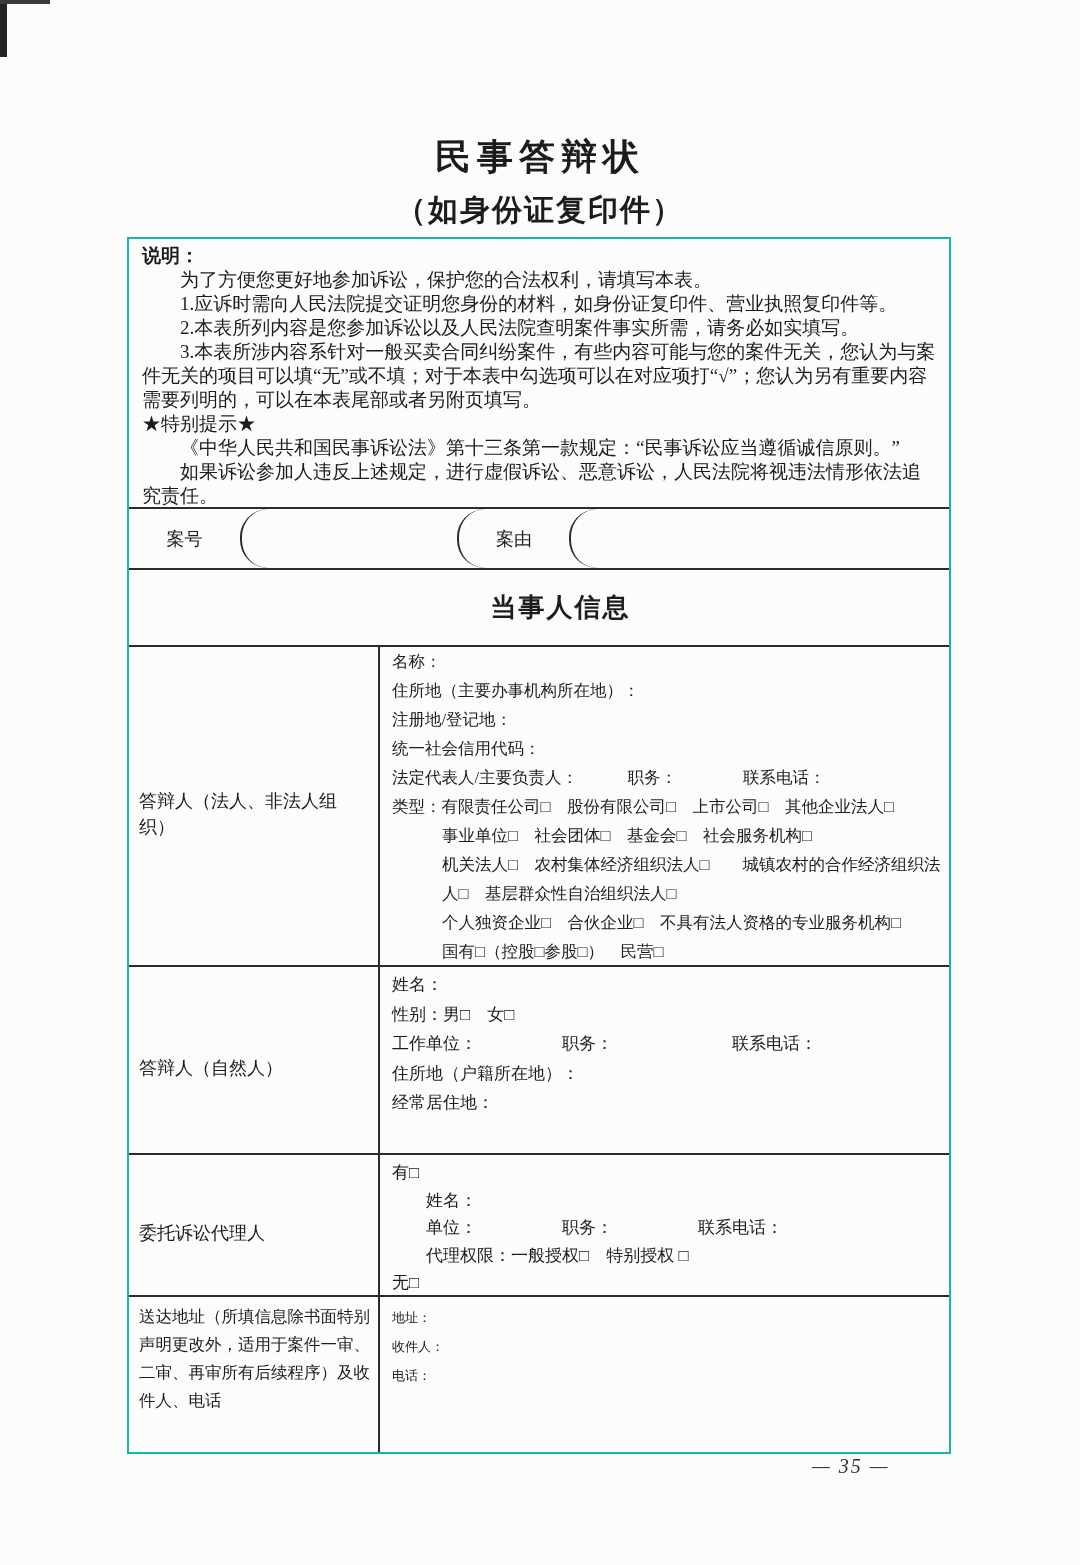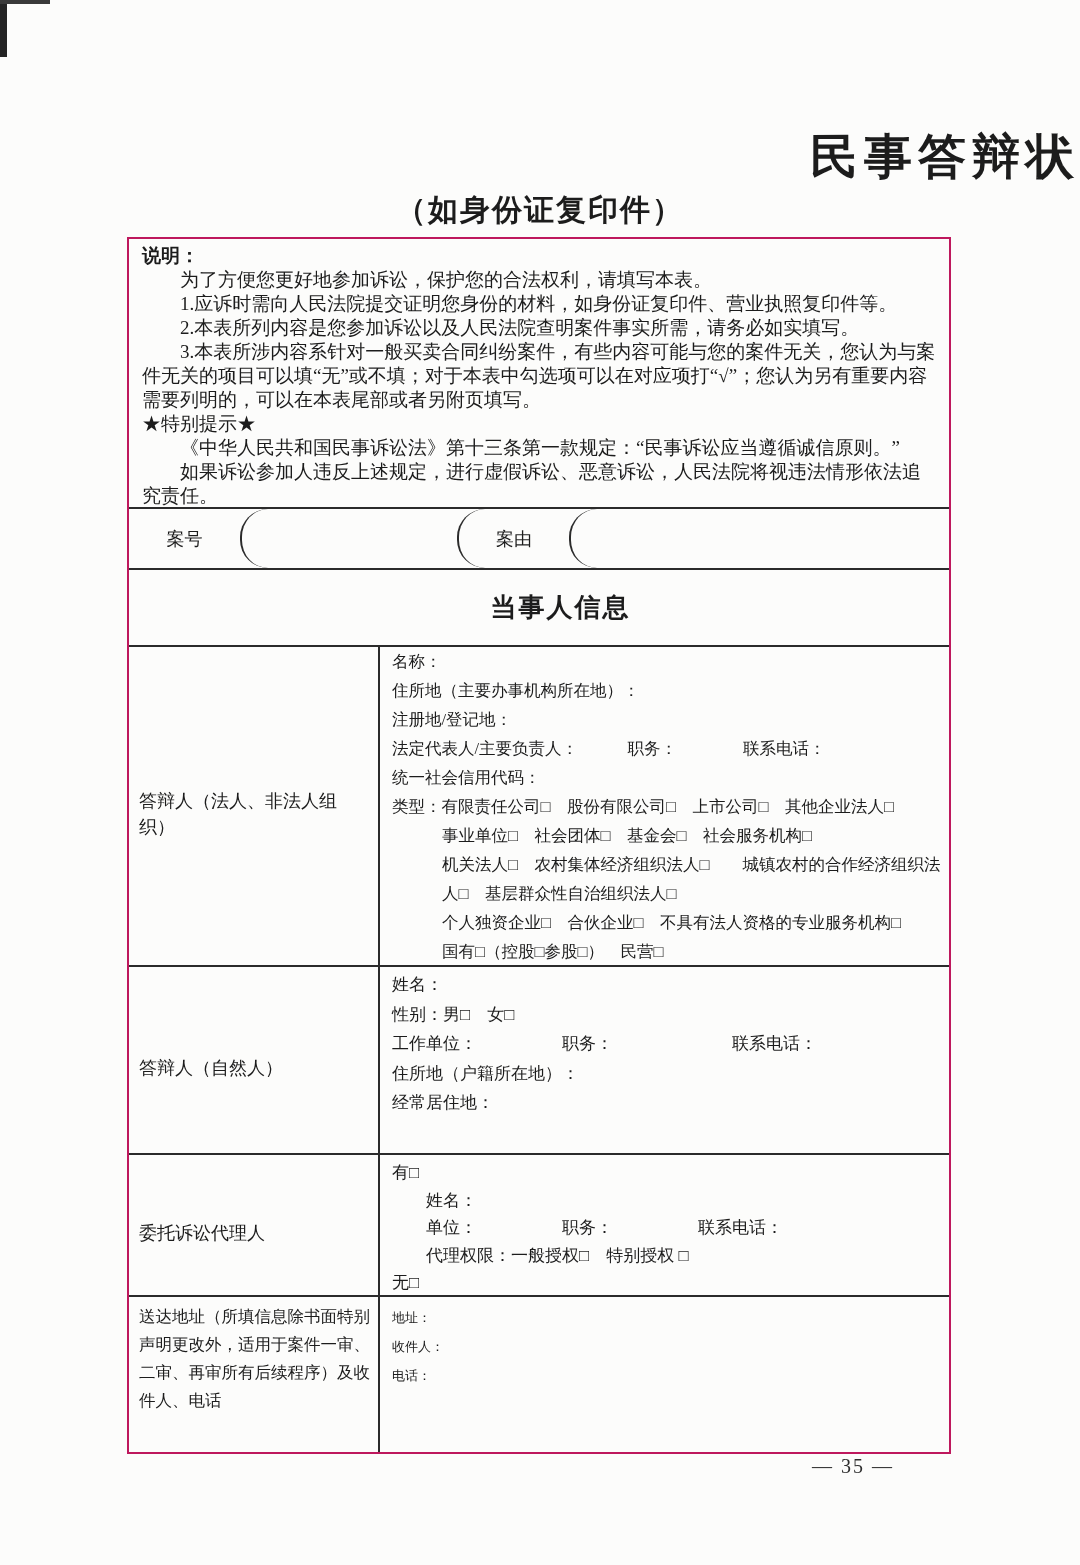--- a/index.html
+++ b/index.html
@@ -6,29 +6,29 @@
   html,body { background:#fcfcfb; }
   .sheet {
     position:relative; width:1080px; height:1565px; background:#fcfcfb;
     font-family:"Liberation Serif","DejaVu Serif",serif; color:#1c1c1c;
     overflow:hidden;
   }
   .scan-mark-v { position:absolute; left:0; top:0; width:7px; height:57px; background:#242424; }
   .scan-mark-h { position:absolute; left:0; top:0; width:50px; height:4px; background:#3a3a3a; }
 
   .doc-title {
-    position:absolute; top:132px; left:0; width:100%; text-align:right;
-    font-size:48px; font-weight:bold; letter-spacing:6px; line-height:50px;
+    position:absolute; top:132px; left:0; width:100%; text-align:center;
+    font-size:36px; font-weight:bold; letter-spacing:6px; line-height:50px;
   }
   .doc-subtitle {
     position:absolute; top:192px; left:0; width:100%; text-align:center;
     font-size:30px; font-weight:bold; letter-spacing:2px; line-height:36px;
   }
 
-  .form { position:absolute; left:127px; top:237px; width:824px; border:2px solid #be185d; background:#fcfcfb; }
+  .form { position:absolute; left:127px; top:237px; width:824px; border:2px solid #14b8a6; background:#fcfcfb; }
   .row { display:flex; border-top:2px solid #2b2b2b; }
   .row:first-child { border-top:none; }
   .cell { border-left:2px solid #2b2b2b; overflow:hidden; }
   .cell:first-child { border-left:none; }
 
   
   .ins { height:268px; padding:5px 13px 0 13px; font-size:19px; line-height:24px; }
   .ins .hd { font-weight:bold; }
   .ins p.ind { text-indent:2em; }
 
@@ -67,20 +67,21 @@
   .r-agent .content-cell { padding:4px 0 0 12px; font-size:17px; line-height:27.5px; }
   .r-agent .ind2 { margin-left:2em; }
 
   .r-addr { height:157px; }
   .r-addr .label-cell { align-items:flex-start; padding:6px 8px 0 10px; font-size:16.5px; line-height:28px; }
   .r-addr .content-cell { padding:6px 0 0 12px; font-size:13px; line-height:29px; }
 
   .page-number {
     position:absolute; top:1455px; left:812px; font-size:20px; letter-spacing:2px;
     color:#2e2e2e;
+    font-style:italic;
   }
 </style>
 </head>
 <body>
 
 <div class="sheet">
   <div class="scan-mark-v"></div>
   <div class="scan-mark-h"></div>
 
   <div class="doc-title">民事答辩状</div>
@@ -111,22 +112,22 @@
     <div class="row sec-row">
       <div class="cell">当事人信息</div>
     </div>
 
     <div class="row r-entity">
       <div class="cell label-cell">答辩人（法人、非法人组织）</div>
       <div class="cell content-cell">
         <div class="fline">名称：</div>
         <div class="fline">住所地（主要办事机构所在地）：</div>
         <div class="fline">注册地/登记地：</div>
+        <div class="fline">统一社会信用代码：</div>
         <div class="fline">法定代表人/主要负责人：　　　职务：　　　　联系电话：</div>
-        <div class="fline">统一社会信用代码：</div>
         <div class="fline">类型：有限责任公司□　股份有限公司□　上市公司□　其他企业法人□</div>
         <div class="fline ind">事业单位□　社会团体□　基金会□　社会服务机构□</div>
         <div class="fline ind">机关法人□　农村集体经济组织法人□　　城镇农村的合作经济组织法</div>
         <div class="fline ind">人□　基层群众性自治组织法人□</div>
         <div class="fline ind">个人独资企业□　合伙企业□　不具有法人资格的专业服务机构□</div>
         <div class="fline ind">国有□（控股□参股□）　民营□</div>
       </div>
     </div>
 
     <div class="row r-person">

